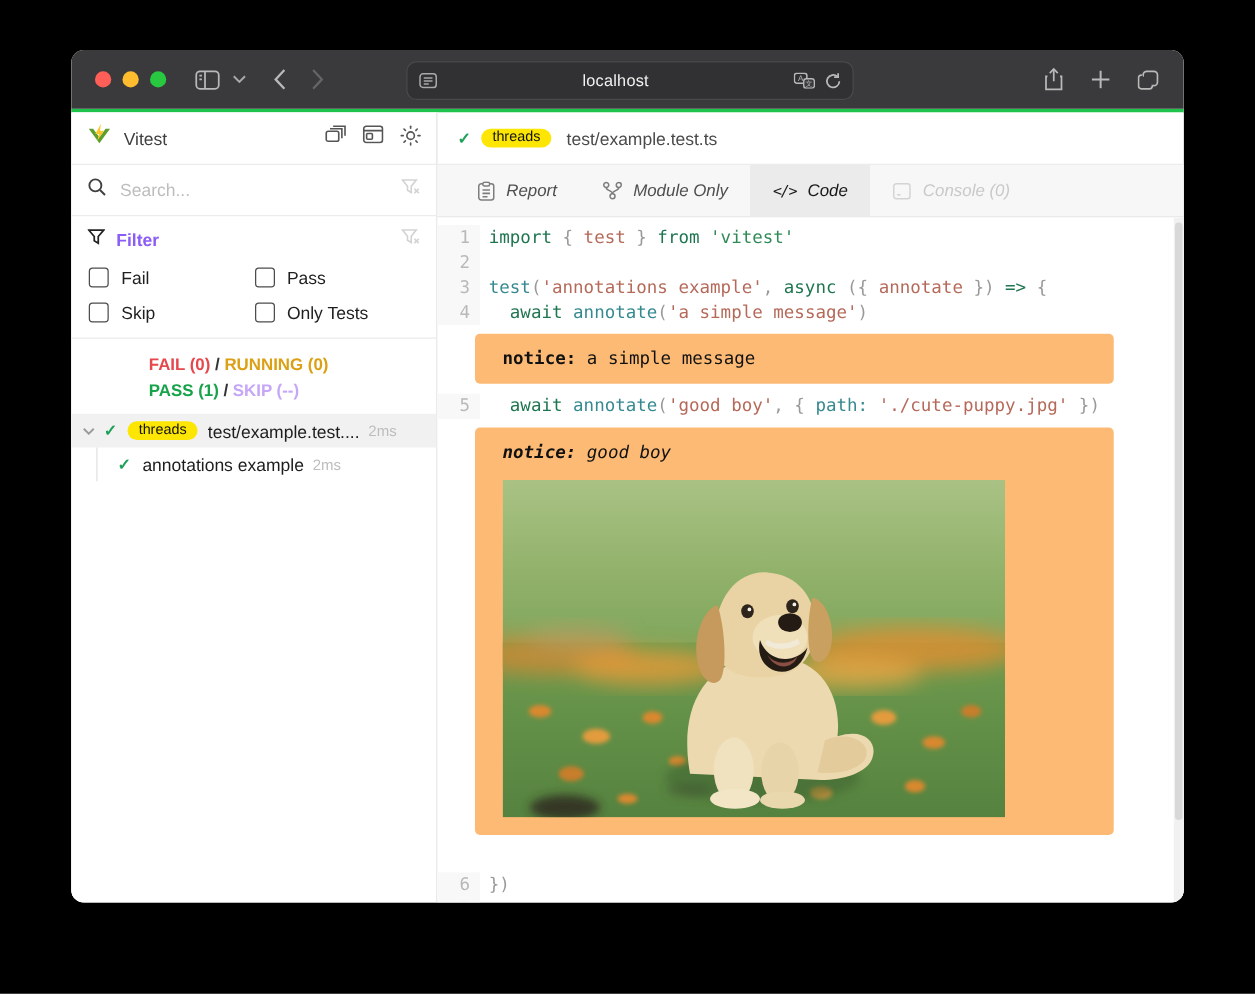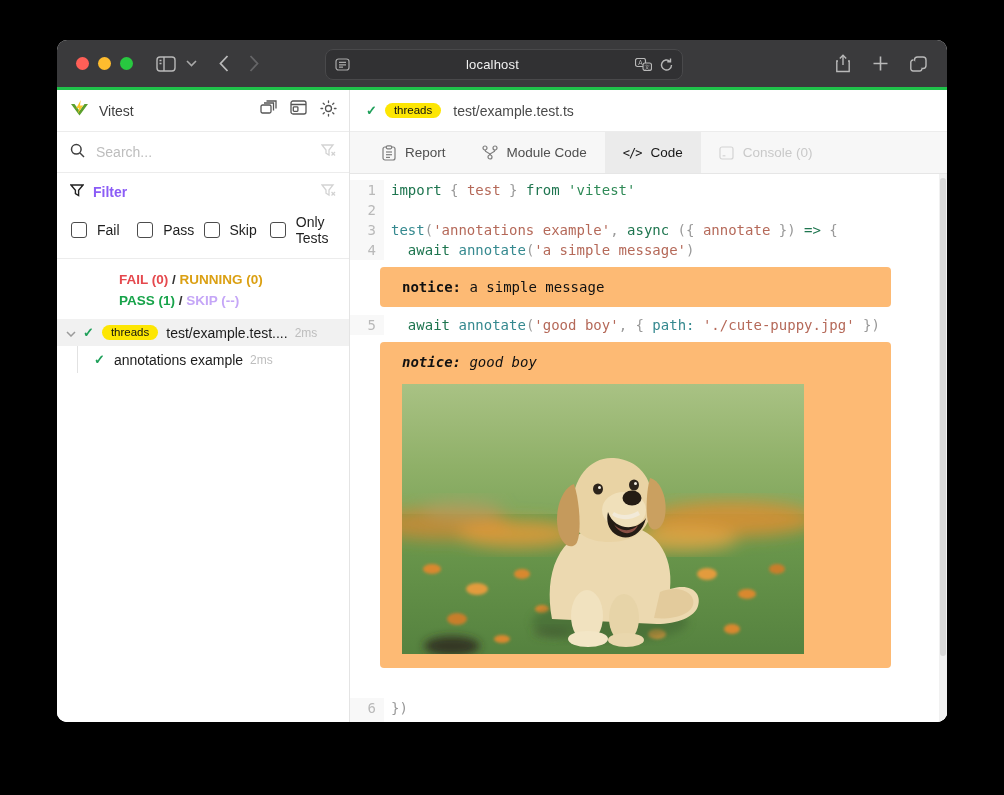--- a/index.html
+++ b/index.html
@@ -33,42 +33,42 @@
   .sb-row{display:flex;align-items:center;border-bottom:1px solid #ececec;}
   .sb-head{height:41px;padding:0 12px;}
   .brand{font-size:14px;color:#404040;margin-left:9px;flex:1;}
   .sb-head-icons{display:flex;gap:13px;color:#555;}
   .sb-search{height:40px;padding:0 13px;color:#8a8a8a;}
   .search-ph{margin-left:11px;font-size:14px;color:#bdbdbd;flex:1;}
   .faded{opacity:.32;color:#9a9a9a;}
   .filter-block{padding:10px 13px 12px;border-bottom:1px solid #ececec;}
   .filter-head{display:flex;align-items:center;color:#8b5cf6;}
   .filter-title{font-weight:bold;font-size:14px;margin-left:9px;flex:1;}
-  .cb-grid{display:grid;grid-template-columns:1fr 1fr 1fr 1fr;row-gap:12px;margin-top:13px;padding-left:1px;}
+  .cb-grid{display:grid;grid-template-columns:1fr 1fr;row-gap:12px;margin-top:13px;padding-left:1px;}
   .cb-item{display:flex;align-items:center;font-size:14px;color:#1f1f1f;}
   .cb-box{width:14px;height:14px;border:1.6px solid #4c4c4c;border-radius:3px;margin-right:10px;background:#fff;flex:none;}
   .summary{padding:10px 0 8px 62px;font-size:13.5px;font-weight:bold;line-height:21px;}
   .sum-sep{color:#333;}
   .c-fail{color:var(--c-fail,#e5484d);} .c-run{color:var(--c-run,#dba013);}
   .c-pass{color:var(--c-pass,#17a34a);} .c-skip{color:var(--c-skip,#c5a6f7);}
   .tree-row{height:27px;display:flex;align-items:center;font-size:14px;color:#1c1c1c;}
   .tree-row.sel{background:#f1f1f1;}
   .tw-chev{color:#9b9b9b;margin:0 7px 0 9px;font-size:11px;}
   .check{color:var(--c-check,#1fa05a);font-size:13px;font-weight:bold;}
   .badge{background:var(--c-badge,#fde603);color:#111;border-radius:9px;font-size:11.5px;
          padding:1px 9px 2px;margin:0 8px;}
   .t-time{color:#bdbdbd;font-size:12px;margin-left:7px;}
   .indent-guide{width:1px;height:27px;background:#e2e2e2;margin-left:20px;flex:none;}
   .tree-row .check.child{margin-left:16px;}
   .child-name{margin-left:9px;}
   
   .m-head{height:41px;display:flex;align-items:center;border-bottom:1px solid #ececec;padding-left:16px;flex:none;}
   .m-file{color:#4a4a4a;font-size:14px;margin-left:4px;}
   .tabs{height:41px;background:#f7f7f7;border-bottom:1px solid #e6e6e6;display:flex;align-items:stretch;
-        padding-left:14px;flex:none;}
+        padding-left:14px;flex:none;font-style:italic;}
   .tab{display:flex;align-items:center;gap:9px;padding:0 18px;font-size:13.5px;color:#4f4f4f;}
   .tab svg{opacity:.75;}
   .tab.active{background:#ebebeb;color:#181818;}
   .tab.disabled{color:#c9c9c9;}
   .tab.disabled svg{opacity:.45;}
   .code-glyph{font-family:"DejaVu Sans Mono",monospace;font-size:12px;letter-spacing:-1px;}
   
   .code-pane{flex:1;position:relative;overflow:hidden;background:#fff;
              font-family:"DejaVu Sans Mono","Liberation Mono",monospace;font-size:14px;}
   .code-scroll{position:absolute;inset:0 8px 0 0;padding-top:6px;}
@@ -318,21 +318,21 @@
           <span>Report</span>
         </div>
         <div class="tab">
           <svg width="16" height="15" viewBox="0 0 16 15" fill="none" stroke="#555" stroke-width="1.2">
             <circle cx="3" cy="3" r="2"></circle>
               <circle cx="13" cy="3" r="2"></circle>
               <circle cx="8" cy="12" r="2"></circle>
             <path d="M3 5 C3 8 8 7 8 10"></path>
               <path d="M13 5 C13 8 8 7 8 10"></path>
           </svg>
-          <span>Module Code</span>
+          <span>Module Only</span>
         </div>
         <div class="tab active">
           <span class="code-glyph">&lt;/&gt;</span>
           <span>Code</span>
         </div>
         <div class="tab disabled">
           <svg width="15" height="14" viewBox="0 0 15 14" fill="none" stroke="#aaa" stroke-width="1.2">
             <rect x="1" y="1" width="13" height="12" rx="2"></rect>
               <line x1="3.6" y1="9.8" x2="6.4" y2="9.8"></line>
           </svg>

